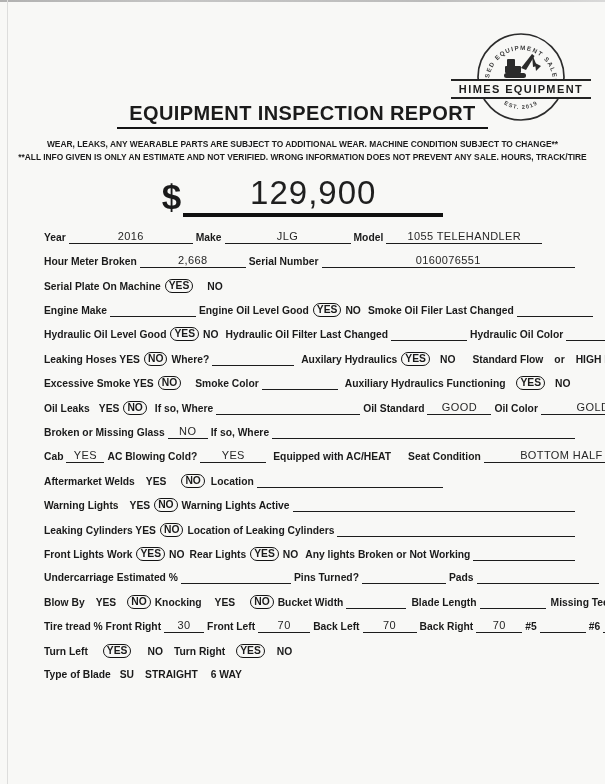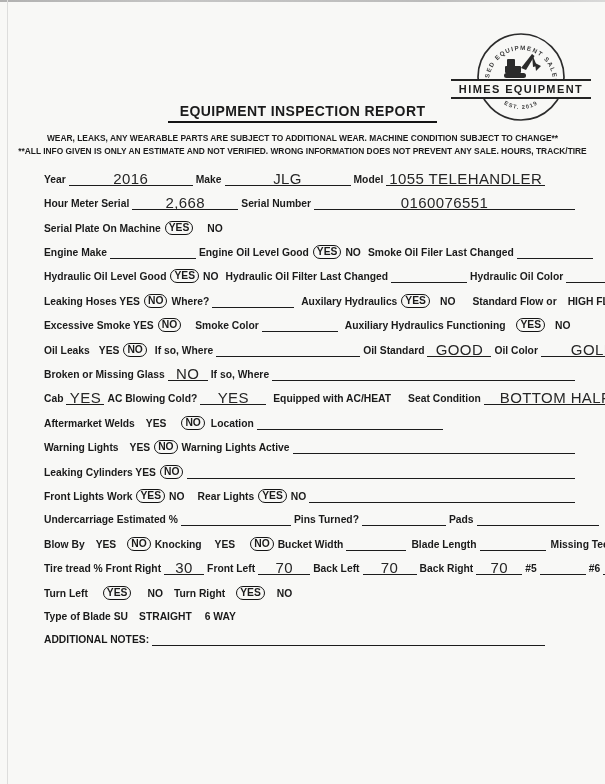--- a/index.html
+++ b/index.html
@@ -23,21 +23,21 @@
     position:absolute;top:49px;left:0;right:0;
     border-top:2.5px solid #242424;border-bottom:2.5px solid #242424;
     background:#f8f8f6;text-align:center;
     font-weight:bold;font-size:11px;letter-spacing:1.4px;
     padding:1.5px 0 2.5px;color:#1d1d1d;white-space:nowrap;
   }
 
   
   .header{padding-top:102px;text-align:center;}
   .title{
-    display:inline-block;font-size:14px;font-weight:bold;letter-spacing:.4px;
+    display:inline-block;font-size:20px;font-weight:bold;letter-spacing:.4px;
     color:#1b1b1b;border-bottom:2.5px solid #141414;padding:0 12px 2px;
   }
   .disclaimer{margin-top:9px;font-size:8.4px;font-weight:bold;line-height:1.6;color:#1b1b1b;}
 
   
   .price-row{margin-top:9px;text-align:center;white-space:nowrap;}
   .price-cur{font-size:35px;font-weight:bold;vertical-align:bottom;margin-right:2px;}
   .price-line{
     display:inline-block;min-width:240px;border-bottom:4px solid #101010;
     font-size:33px;letter-spacing:1px;color:#1f1f1f;padding:0 10px 1px;
@@ -51,21 +51,21 @@
     margin-bottom:10.4px;font-size:10.3px;line-height:13px;
     white-space:nowrap;
   }
   .lbl{font-weight:bold;white-space:pre;}
   .circ{
     font-weight:bold;border:1.8px solid #141414;border-radius:7px;
     padding:0 3px 1px;line-height:11px;margin:0 1px;
   }
   .blank{
     display:inline-block;border-bottom:1.3px solid #1c1c1c;
-    text-align:center;font-size:15px;line-height:13px;
+    text-align:center;font-size:11px;line-height:13px;
     padding:0 3px;color:#262626;letter-spacing:.4px;min-width:26px;
   }
 </style>
 </head>
 <body>
 
 <div class="page">
   <div class="top-shade"></div>
   <div class="left-shade"></div>
 
@@ -94,33 +94,36 @@
     </svg>
     <div class="logo-banner">HIMES EQUIPMENT</div>
   </div>
 
   <div class="header">
     <div class="title">EQUIPMENT INSPECTION REPORT</div>
     <div class="disclaimer">
       <div>WEAR, LEAKS, ANY WEARABLE PARTS ARE SUBJECT TO ADDITIONAL WEAR. MACHINE CONDITION SUBJECT TO CHANGE**</div>
       <div>**ALL INFO GIVEN IS ONLY AN ESTIMATE AND NOT VERIFIED. WRONG INFORMATION DOES NOT PREVENT ANY SALE. HOURS, TRACK/TIRE</div>
     </div>
+    <div class="price-row">
+      <span class="price-cur">$</span><span class="price-line">129,900</span>
+    </div>
   </div>
 
   <div class="form">
       <div class="line">
         <span class="lbl">Year</span>
         <span class="blank" style="min-width: 118px;">2016</span>
         <span class="lbl">Make</span>
         <span class="blank" style="min-width: 120px;">JLG</span>
         <span class="lbl">Model</span>
         <span class="blank" style="min-width: 150px;">1055 TELEHANDLER</span>
       </div>
       <div class="line" style="margin-top: 5px;">
-        <span class="lbl">Hour Meter Serial</span>
+        <span class="lbl">Hour Meter Broken</span>
         <span class="blank" style="min-width: 100px;">2,668</span>
         <span class="lbl">Serial Number</span>
         <span class="blank" style="flex-grow: 1;">0160076551</span>
       </div>
       <div class="line" style="margin-top: 2px;">
         <span class="lbl">Serial Plate On Machine</span>
         <span class="circ">YES</span>
         <span class="lbl" style="margin-left: 10px;">NO</span>
       </div>
       <div class="line">
@@ -143,21 +146,21 @@
       </div>
       <div class="line">
         <span class="lbl">Leaking Hoses YES</span>
         <span class="circ">NO</span>
         <span class="lbl">Where?</span>
         <span class="blank" style="min-width: 76px;"></span>
         <span class="lbl" style="margin-left: 4px;">Auxilary Hydraulics</span>
         <span class="circ">YES</span>
         <span class="lbl" style="margin-left: 6px;">NO</span>
         <span class="lbl" style="margin-left: 14px;">Standard Flow</span>
-        <span class="lbl" style="">or</span>
+        <span class="lbl" style="margin-left: 8px;">or</span>
         <span class="lbl" style="margin-left: 8px;">HIGH FLOW</span>
       </div>
       <div class="line">
         <span class="lbl">Excessive Smoke YES</span>
         <span class="circ">NO</span>
         <span class="lbl" style="margin-left: 10px;">Smoke Color</span>
         <span class="blank" style="min-width: 70px;"></span>
         <span class="lbl" style="margin-left: 4px;">Auxiliary Hydraulics Functioning</span>
         <span class="circ" style="margin-left: 8px;">YES</span>
         <span class="lbl" style="margin-left: 6px;">NO</span>
@@ -198,29 +201,31 @@
       <div class="line">
         <span class="lbl">Warning Lights</span>
         <span class="lbl" style="margin-left: 8px;">YES</span>
         <span class="circ">NO</span>
         <span class="lbl">Warning Lights Active</span>
         <span class="blank" style="flex-grow: 1;"></span>
       </div>
       <div class="line">
         <span class="lbl">Leaking Cylinders YES</span>
         <span class="circ">NO</span>
+        <span class="lbl">Location of Leaking Cylinders</span>
         <span class="blank" style="flex-grow: 1;"></span>
       </div>
       <div class="line">
         <span class="lbl">Front Lights Work</span>
         <span class="circ">YES</span>
         <span class="lbl">NO</span>
-        <span class="lbl" style="margin-left: 10px;">Rear Lights</span>
-        <span class="circ">YES</span>
-        <span class="lbl">NO</span>
+        <span class="lbl" style="margin-left: 2px;">Rear Lights</span>
+        <span class="circ">YES</span>
+        <span class="lbl">NO</span>
+        <span class="lbl" style="margin-left: 4px;">Any lights Broken or Not Working</span>
         <span class="blank" style="flex-grow: 1;"></span>
       </div>
       <div class="line">
         <span class="lbl">Undercarriage Estimated %</span>
         <span class="blank" style="min-width: 104px;"></span>
         <span class="lbl">Pins Turned?</span>
         <span class="blank" style="min-width: 78px;"></span>
         <span class="lbl">Pads</span>
         <span class="blank" style="min-width: 116px;"></span>
       </div>
@@ -254,22 +259,18 @@
       <div class="line">
         <span class="lbl">Turn Left</span>
         <span class="circ" style="margin-left: 12px;">YES</span>
         <span class="lbl" style="margin-left: 12px;">NO</span>
         <span class="lbl" style="margin-left: 8px;">Turn Right</span>
         <span class="circ" style="margin-left: 8px;">YES</span>
         <span class="lbl" style="margin-left: 8px;">NO</span>
       </div>
       <div class="line">
         <span class="lbl">Type of Blade</span>
-        <span class="lbl" style="">SU</span>
+        <span class="lbl" style="margin-left: 6px;">SU</span>
         <span class="lbl" style="margin-left: 8px;">STRAIGHT</span>
         <span class="lbl" style="margin-left: 10px;">6 WAY</span>
       </div>
-      <div class="line" style="margin-top: 2px;">
-        <span class="lbl">ADDITIONAL NOTES:</span>
-        <span class="blank" style="margin-right: 30px; flex-grow: 1;"></span>
-      </div>
     </div>
 </div>
 
 </body></html>

